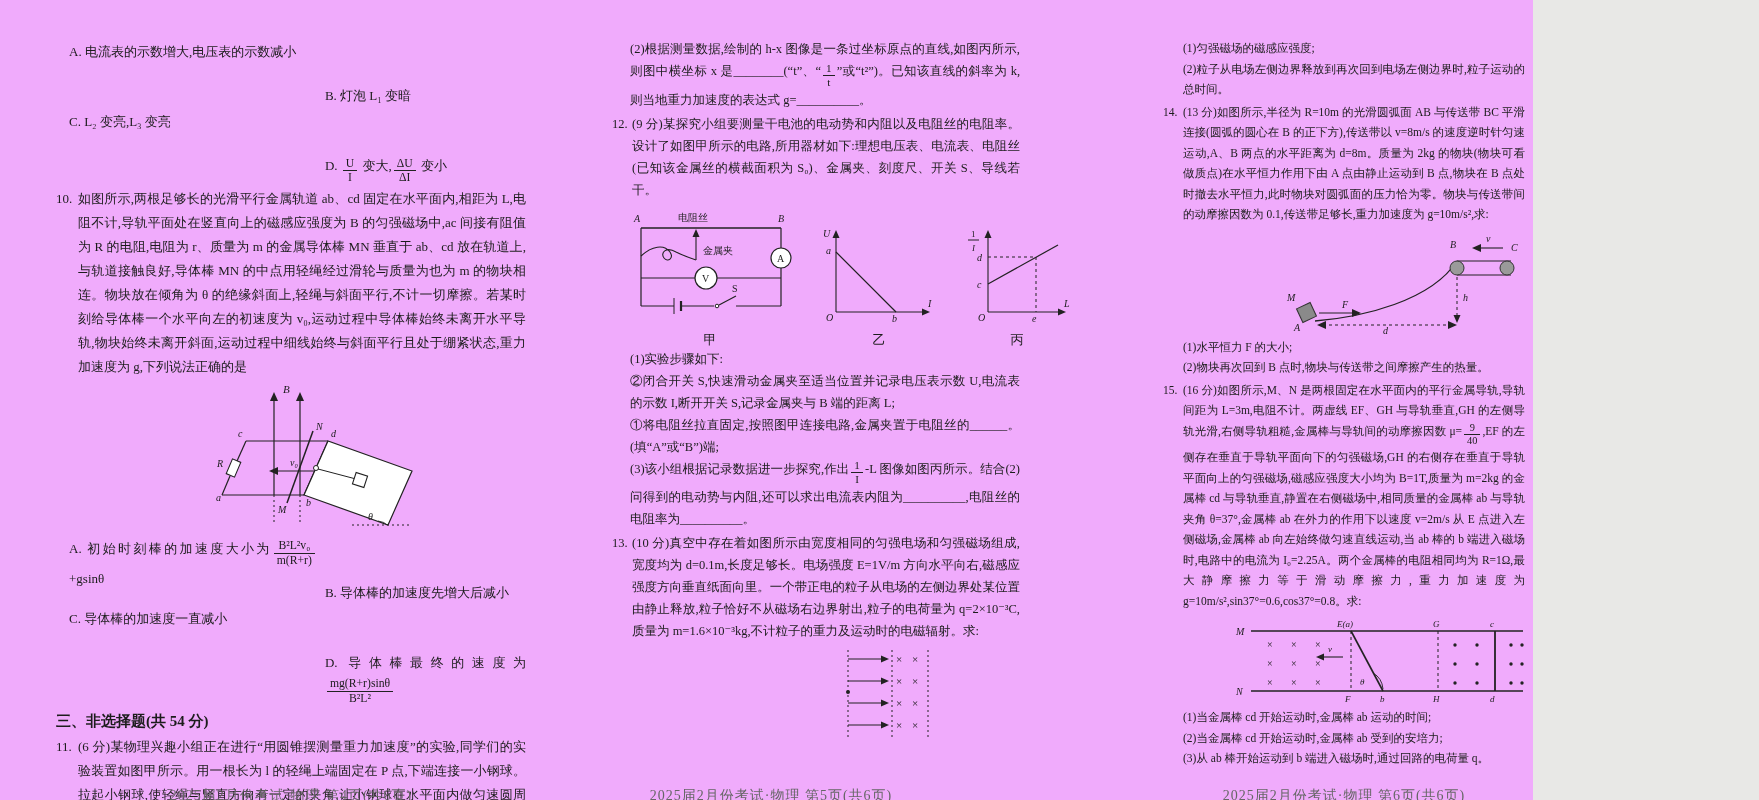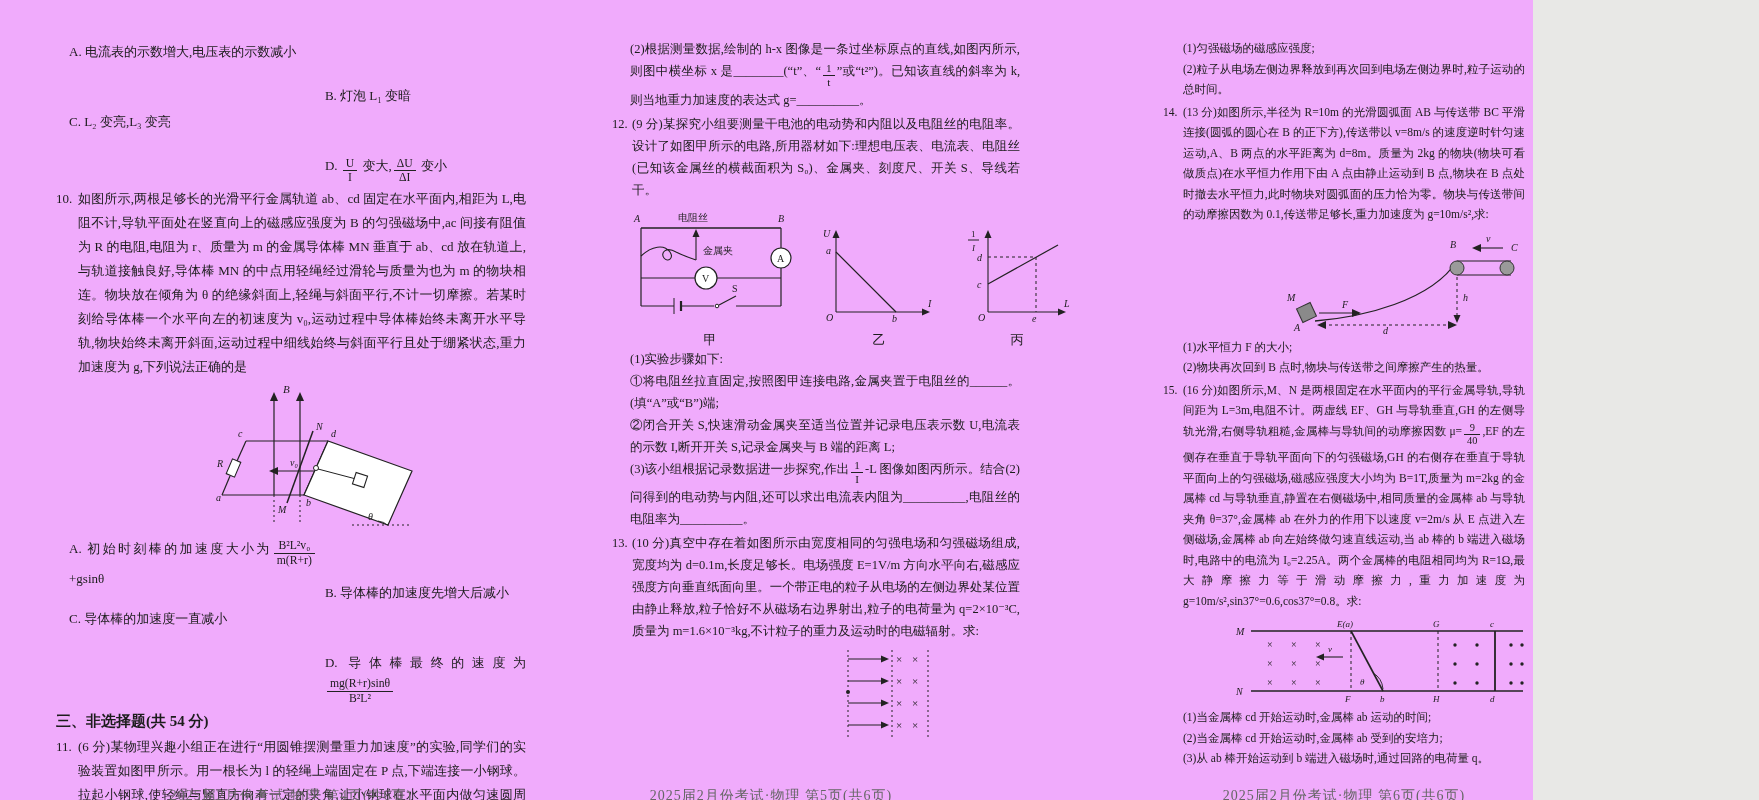--- a/index.html
+++ b/index.html
@@ -236,22 +236,22 @@
           <line x1="72" y1="33" x2="72" y2="88" stroke="#222" stroke-width="1" stroke-dasharray="3,3"></line>
           <text x="13" y="64" font-size="10" class="it">c</text>
           <text x="68" y="98" font-size="10" class="it">e</text>
           <line x1="24" y1="60" x2="94" y2="21" stroke="#222" stroke-width="1.2"></line>
         </svg>
         <div class="figcap">丙</div>
       </div>
     </div>
 
     <p class="sub">(1)实验步骤如下:</p>
+    <p class="sub">②闭合开关 S,快速滑动金属夹至适当位置并记录电压表示数 U,电流表的示数 I,断开开关 S,记录金属夹与 B 端的距离 L;</p>
     <p class="sub">①将电阻丝拉直固定,按照图甲连接电路,金属夹置于电阻丝的______。(填“A”或“B”)端;</p>
-    <p class="sub">②闭合开关 S,快速滑动金属夹至适当位置并记录电压表示数 U,电流表的示数 I,断开开关 S,记录金属夹与 B 端的距离 L;</p>
     <p class="sub"><span>(3)该小组根据记录数据进一步探究,作出</span><span class="fr"><span class="n">1</span><span class="d">I</span></span><span>-L 图像如图丙所示。结合(2)问得到的电动势与内阻,还可以求出电流表内阻为__________,电阻丝的电阻率为__________。</span></p>
 
     <p class="q"><span class="qn">13.</span><span>(10 分)真空中存在着如图所示由宽度相同的匀强电场和匀强磁场组成,宽度均为 d=0.1m,长度足够长。电场强度 E=1V/m 方向水平向右,磁感应强度方向垂直纸面向里。一个带正电的粒子从电场的左侧边界处某位置由静止释放,粒子恰好不从磁场右边界射出,粒子的电荷量为 q=2×10⁻³C,质量为 m=1.6×10⁻³kg,不计粒子的重力及运动时的电磁辐射。求:</span></p>
 
     <div class="fig" style="margin-left:226px">
       <svg width="100" height="96" viewBox="0 0 100 96">
         <line x1="10" y1="4" x2="10" y2="93" stroke="#222" stroke-width="1" stroke-dasharray="2,3"></line>
         <line x1="54" y1="4" x2="54" y2="93" stroke="#222" stroke-width="1" stroke-dasharray="2,3"></line>
         <line x1="90" y1="4" x2="90" y2="93" stroke="#222" stroke-width="1" stroke-dasharray="2,3"></line>
         <line x1="10" y1="13" x2="44" y2="13" stroke="#222" stroke-width="1.1"></line>

